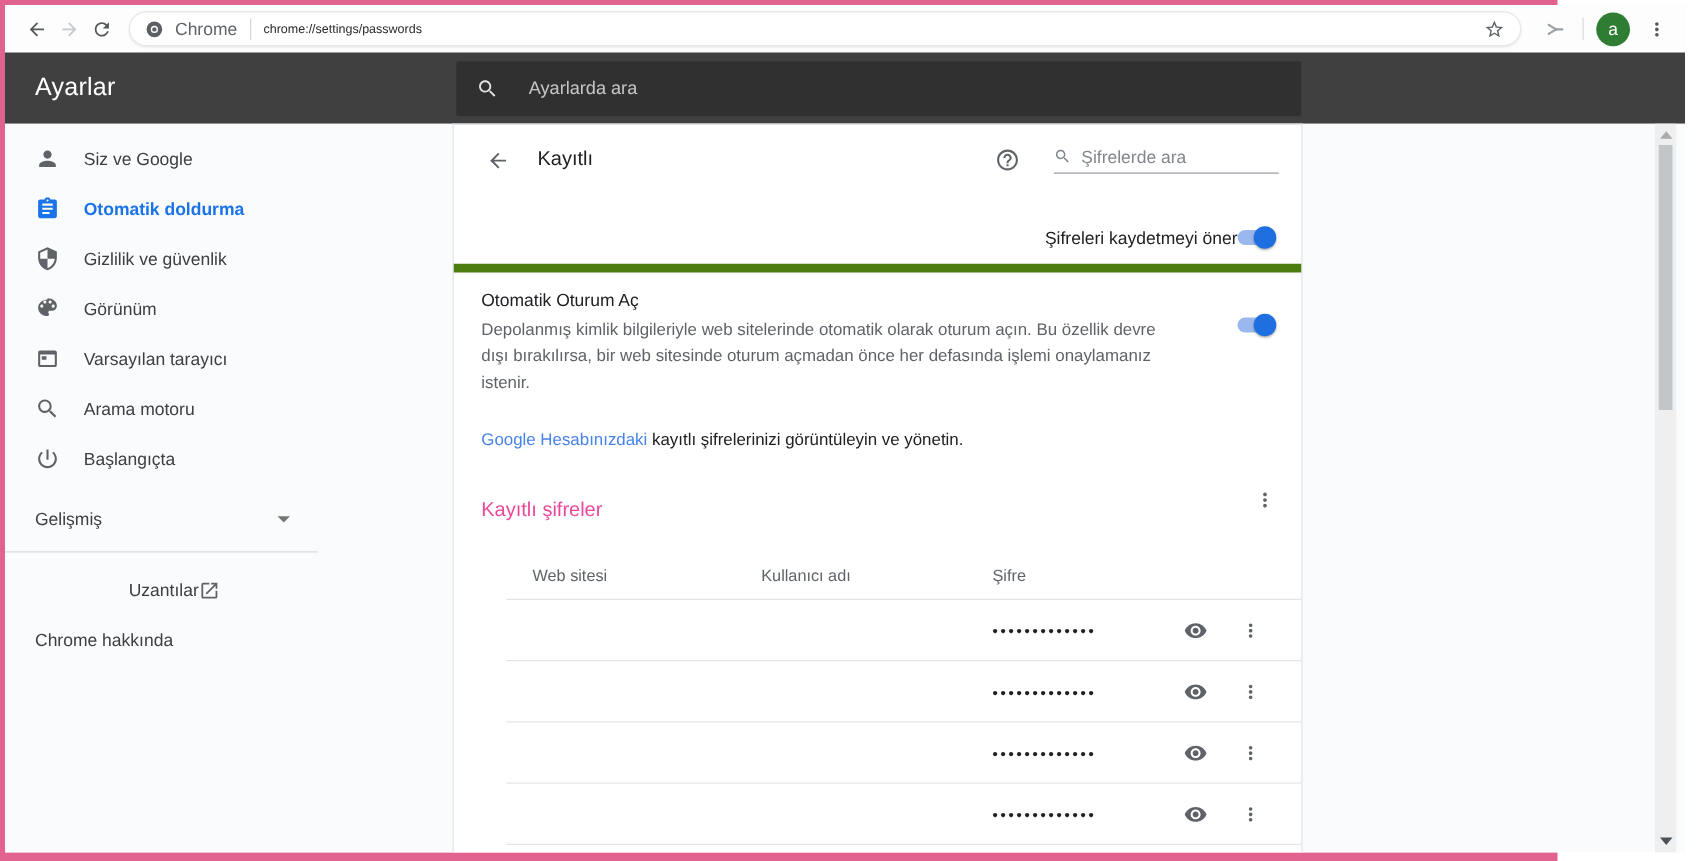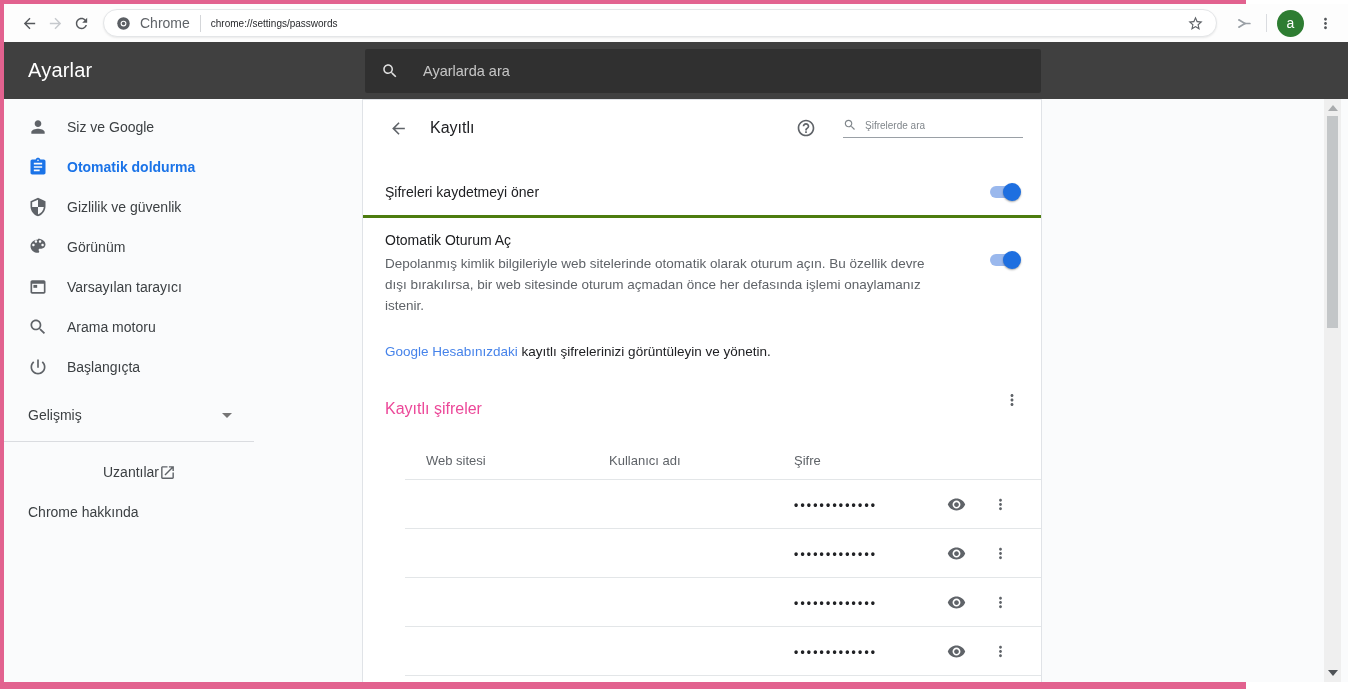--- a/index.html
+++ b/index.html
@@ -55,23 +55,23 @@
   .card { position:absolute; left:358px; top:0; width:680px; bottom:0; background:#fff; border:1px solid #e0e3e7; border-bottom:none; }
   .subheader { height:56px; display:flex; align-items:center; padding:0 18px 0 24px; }
   .back-btn { width:22px; height:22px; display:flex; align-items:center; justify-content:center; }
   .back-btn svg { width:19px; height:19px; }
   .page-title { margin-left:21px; font-size:16px; color:#202124; }
   .sub-spacer { flex:1; }
   .help-btn { width:20px; height:20px; display:flex; }
   .help-btn svg { width:20px; height:20px; }
   .page-search { margin-left:27px; width:180px; display:flex; align-items:center; border-bottom:1px solid #9aa0a6; padding-bottom:5px; }
   .page-search svg { width:14px; height:14px; flex:0 0 auto; }
-  .page-search-ph { margin-left:8px; font-size:10px; color:#80868b; }
-
-  .toggle-row { margin-top:12px; height:50px; display:flex; align-items:center; justify-content:space-between; padding:0 22px; border-bottom:3px solid #4d7c0f; }
+  .page-search-ph { margin-left:8px; font-size:14px; color:#80868b; }
+
+  .toggle-row { margin-top:12px; height:50px; display:flex; align-items:center; justify-content:flex-end; padding:0 22px; border-bottom:7px solid #4d7c0f; }
   .row-label { font-size:14px; color:#202124; }
 
   .toggle { position:relative; width:29px; height:12px; border-radius:6px; background:#9ab8ed; flex:0 0 auto; cursor:pointer; }
   .toggle .knob { position:absolute; right:-2px; top:-3px; width:18px; height:18px; border-radius:50%; background:#1e6fe0; box-shadow:0 1px 2px rgba(0,0,0,0.35); }
 
   .signin-section { padding:14px 22px 0; display:flex; }
   .signin-text { width:560px; }
   .signin-title { font-size:14px; color:#202124; margin-bottom:5px; }
   .signin-desc { font-size:13.5px; color:#5f6368; line-height:21px; }
   .signin-toggle-wrap { flex:1; display:flex; justify-content:flex-end; align-items:flex-start; padding-top:22px; }

